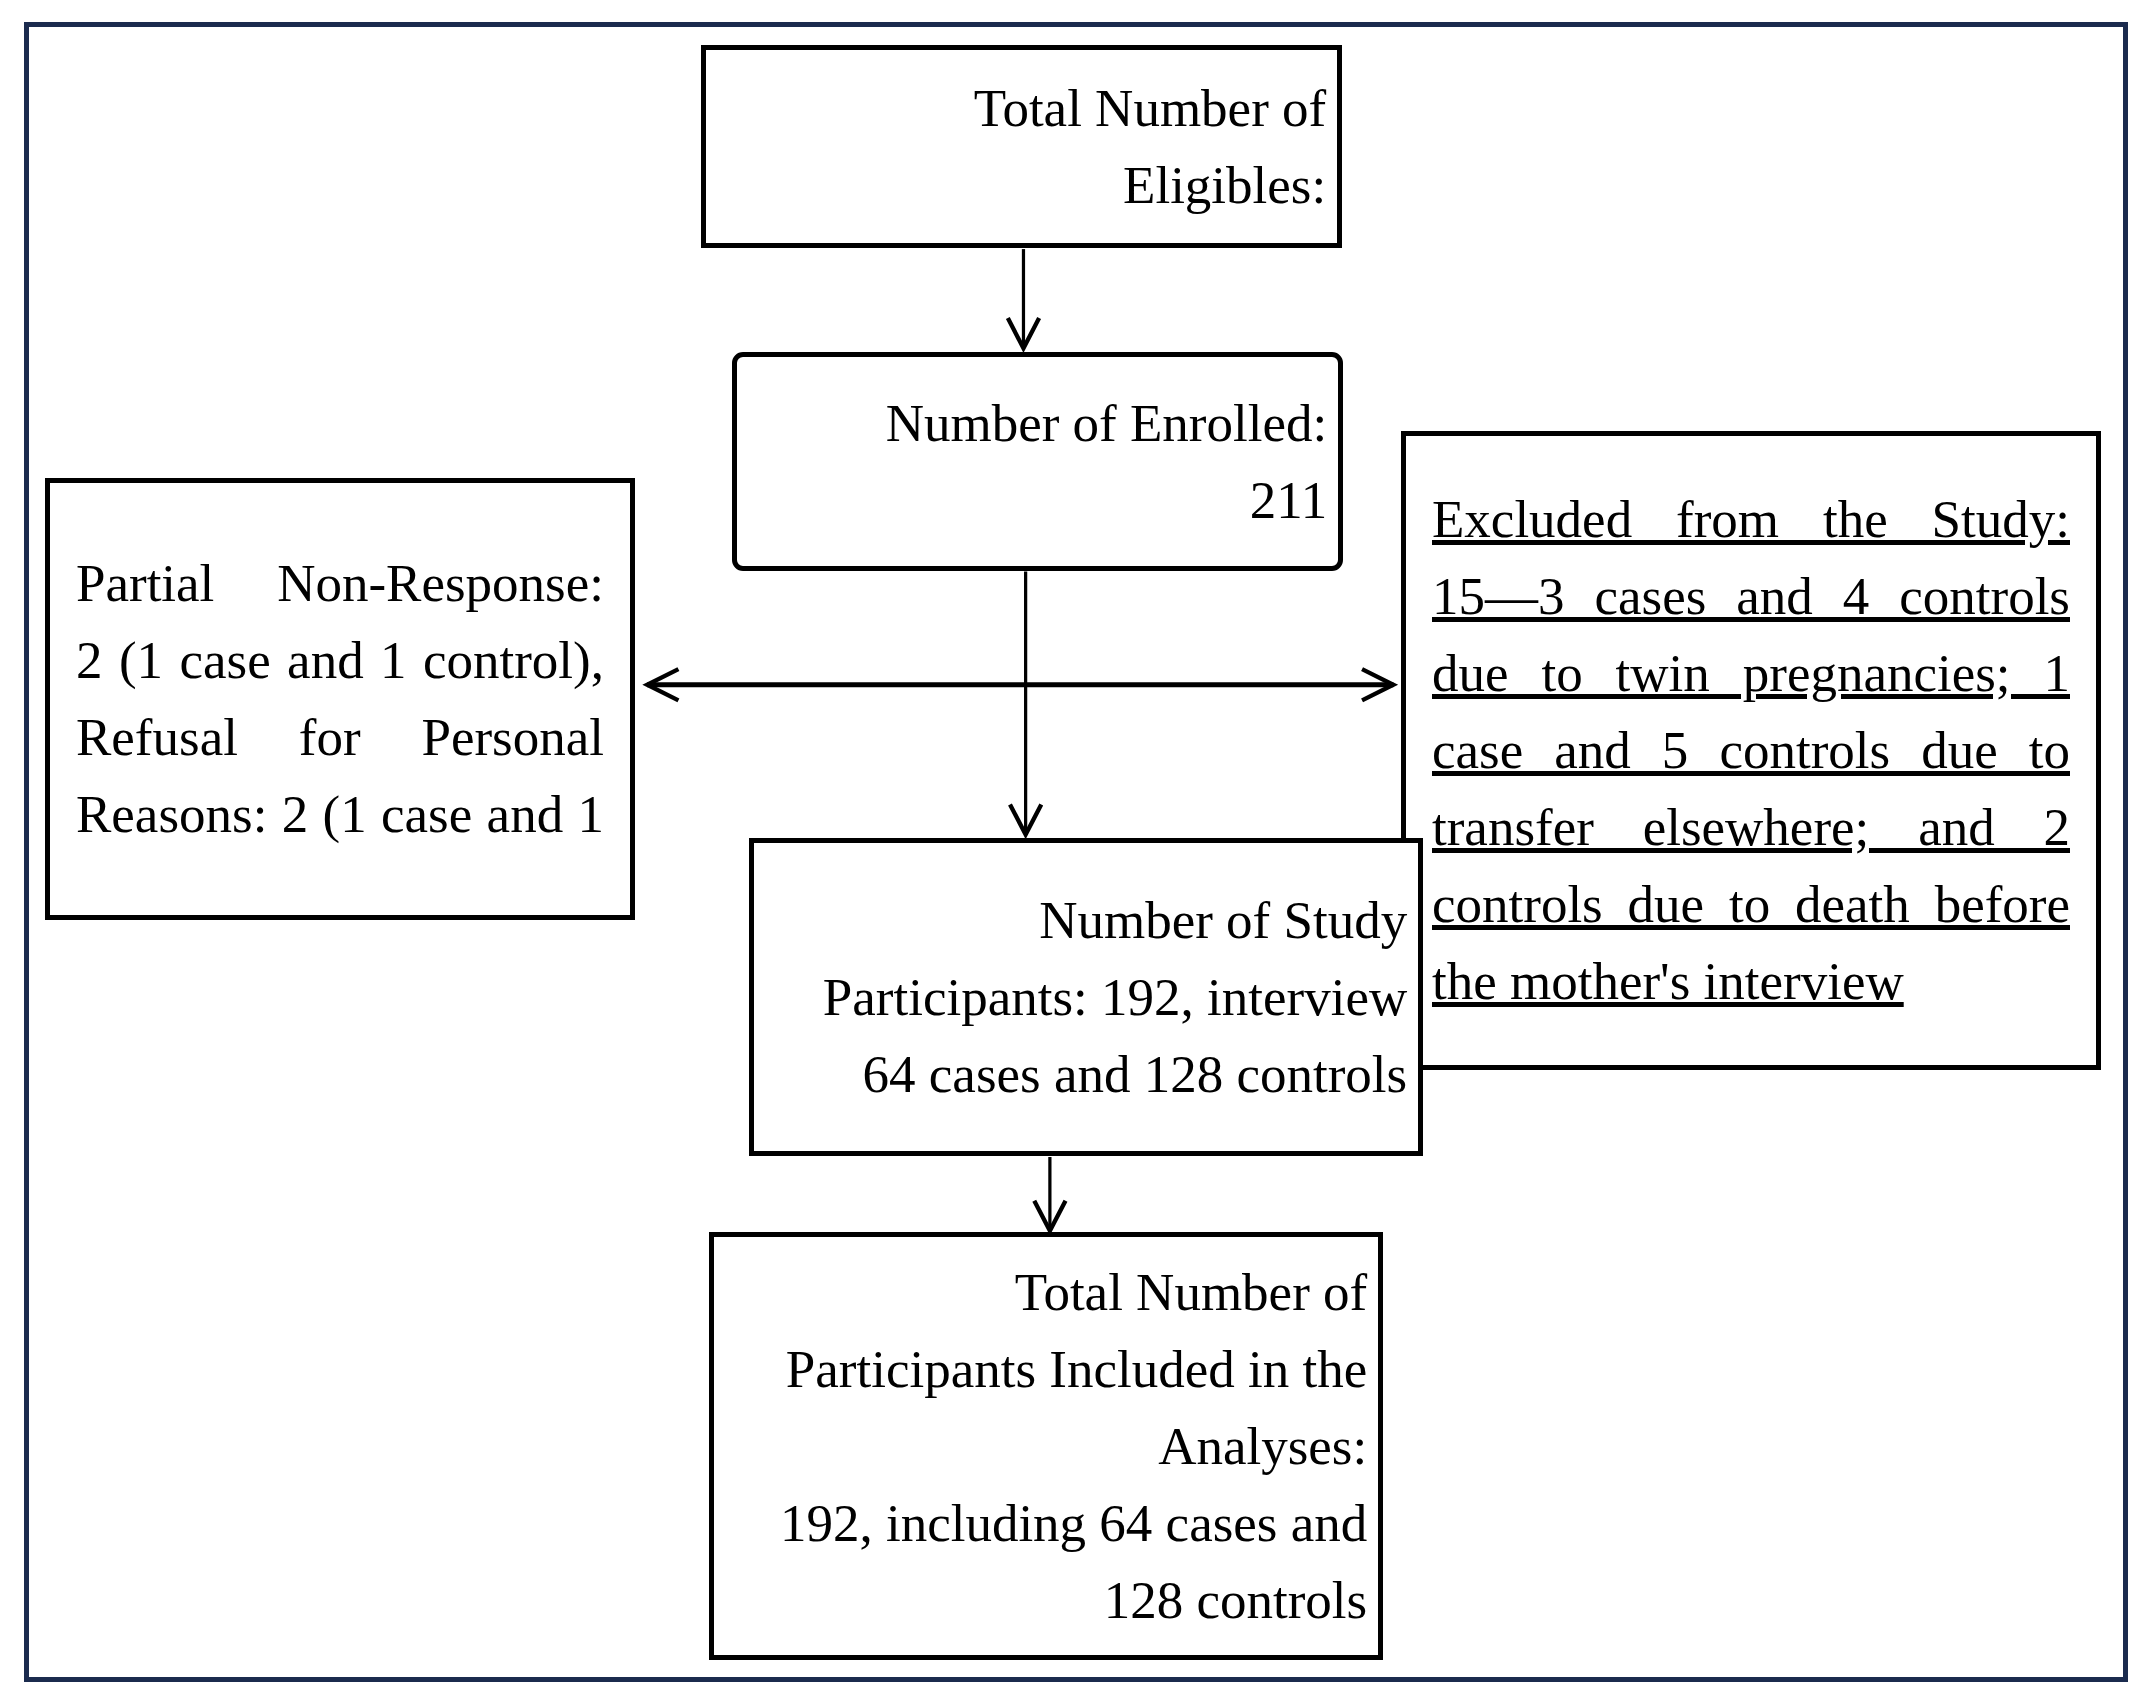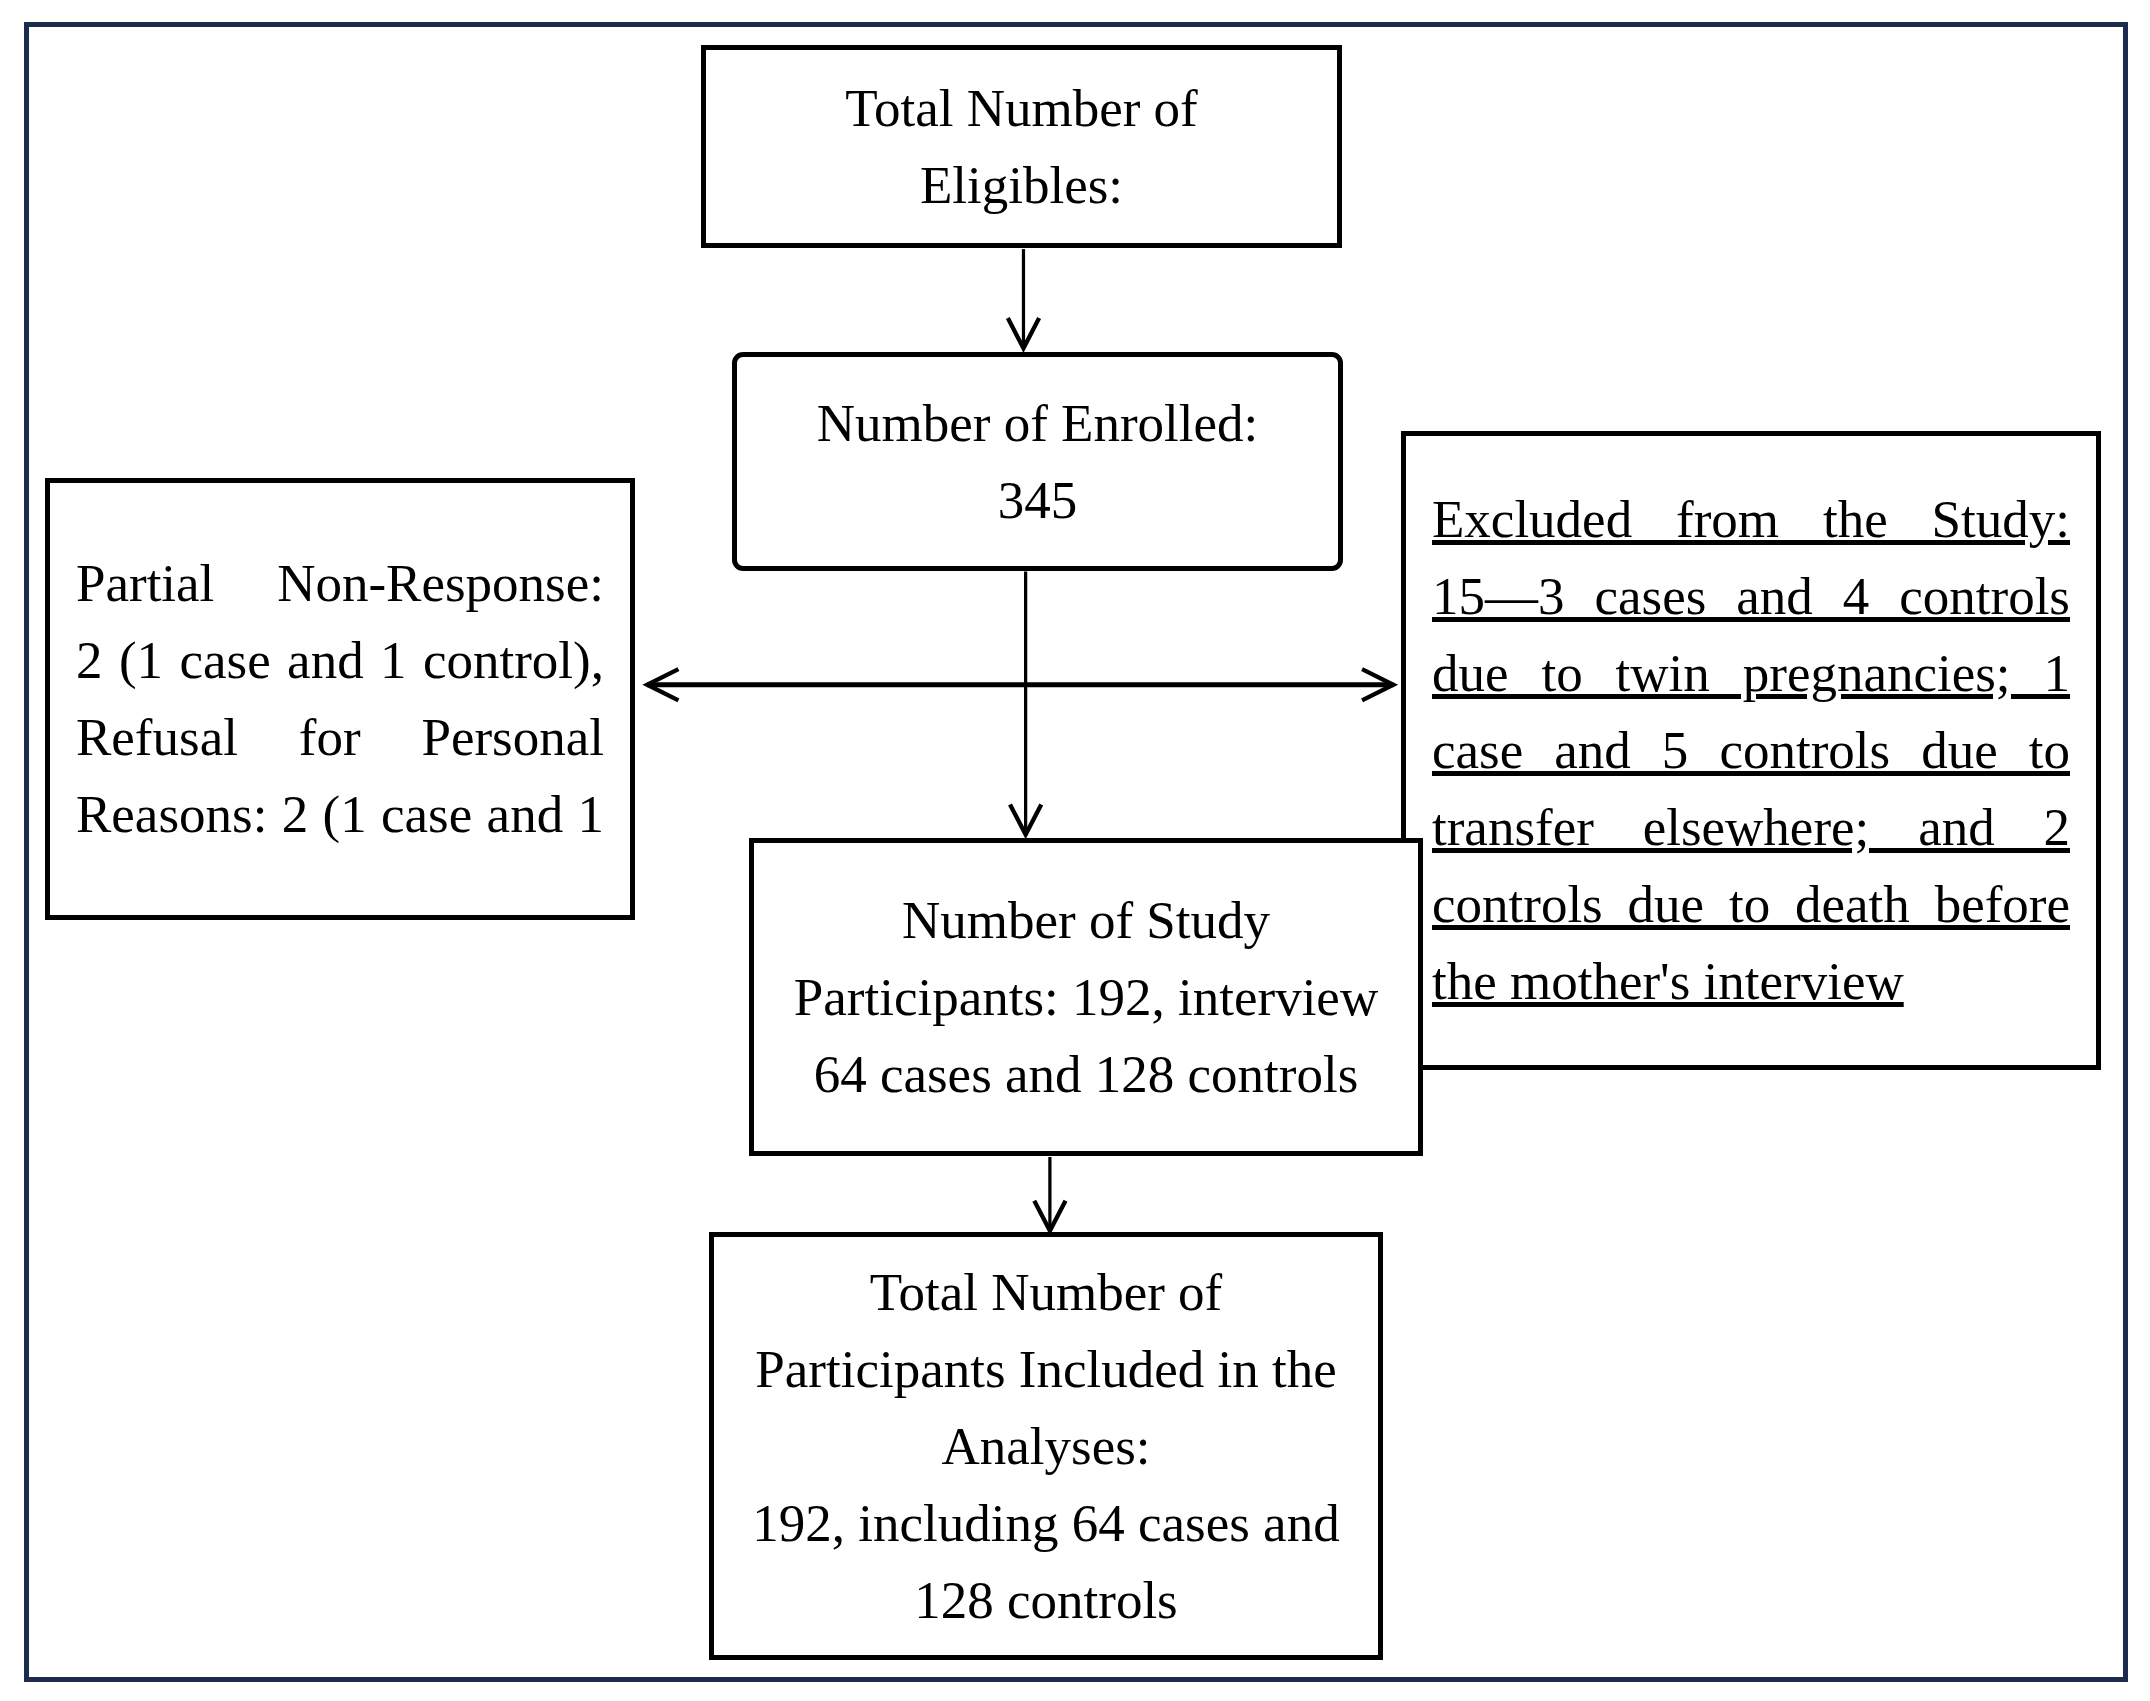--- a/index.html
+++ b/index.html
@@ -37,21 +37,21 @@
     position: absolute;
     box-sizing: border-box;
     border: 5.4px solid var(--box_border, #000);
     background: var(--background, #fff);
     display: flex;
     flex-direction: column;
     justify-content: center;
     font-size: 53px;
     line-height: 77px;
   }
-  .box.center { text-align: center; padding: 0 10.8px; }
+  .box.center { text-align: center; padding: 0 10.8px; align-items: flex-end; }
   .box.justified { padding: 6px 26px; }
   .jline { text-align: justify; text-align-last: justify; }
   .jlast { text-align: justify; text-align-last: left; }
 
   #box-eligibles    { left: 701px; top: 45px;   width: 641px; height: 203px; }
   #box-enrolled     { left: 732px; top: 352px;  width: 611px; height: 219px; border-radius: 11px; }
   #box-partial      { left: 45px;   top: 478px;  width: 590px; height: 442px; }
   #box-excluded     { left: 1401px; top: 431px;  width: 700px; height: 639px; text-decoration: underline; }
   #box-participants { left: 709px; top: 838px; width: 674px; height: 318px; margin-left: 40px; }
   #box-analyses     { left: 709px; top: 1232px; width: 674px; height: 428px; }
@@ -83,21 +83,21 @@
     </g>
   </svg>
 
   <div class="box center" id="box-eligibles">
     <div>Total Number of</div>
     <div>Eligibles:</div>
   </div>
 
   <div class="box center" id="box-enrolled">
     <div>Number of Enrolled:</div>
-    <div>345</div>
+    <div>211</div>
   </div>
 
   <div class="box justified" id="box-partial">
     <div class="jline">Partial Non-Response:</div>
     <div class="jline">2 (1 case and 1 control),</div>
     <div class="jline">Refusal for Personal</div>
     <div class="jline">Reasons: 2 (1 case and 1</div>
   </div>
 
   <div class="box justified" id="box-excluded">

